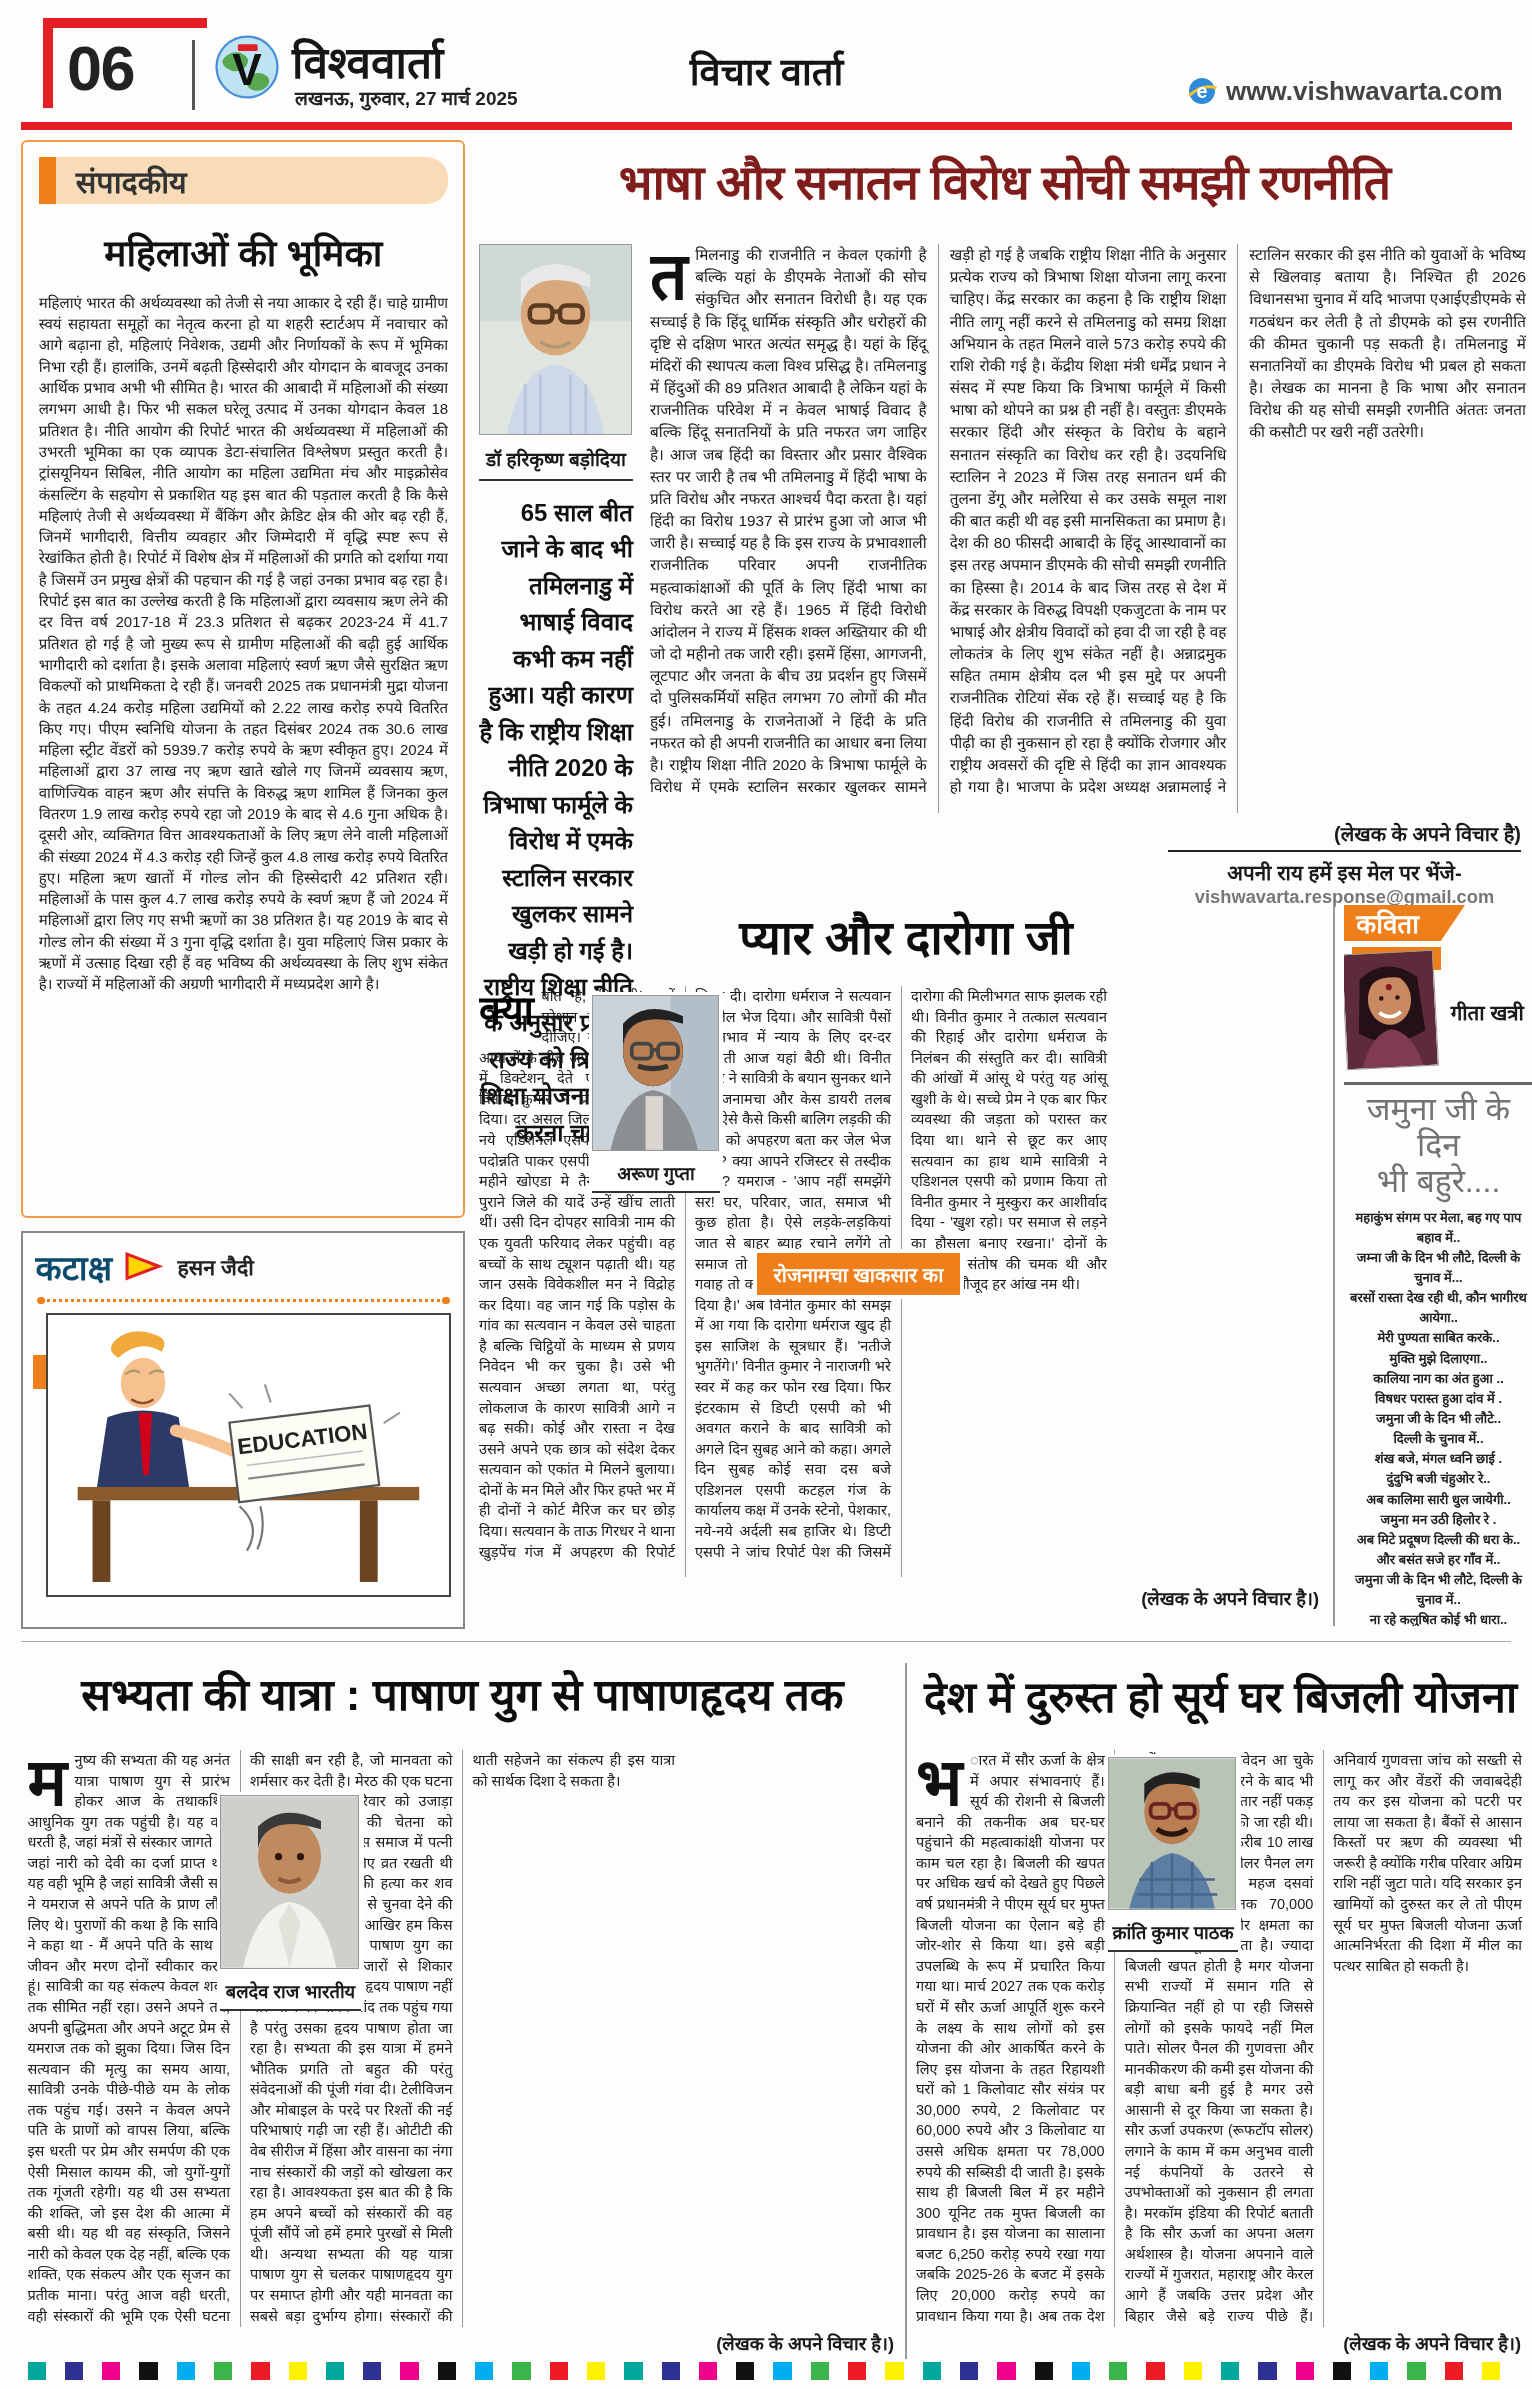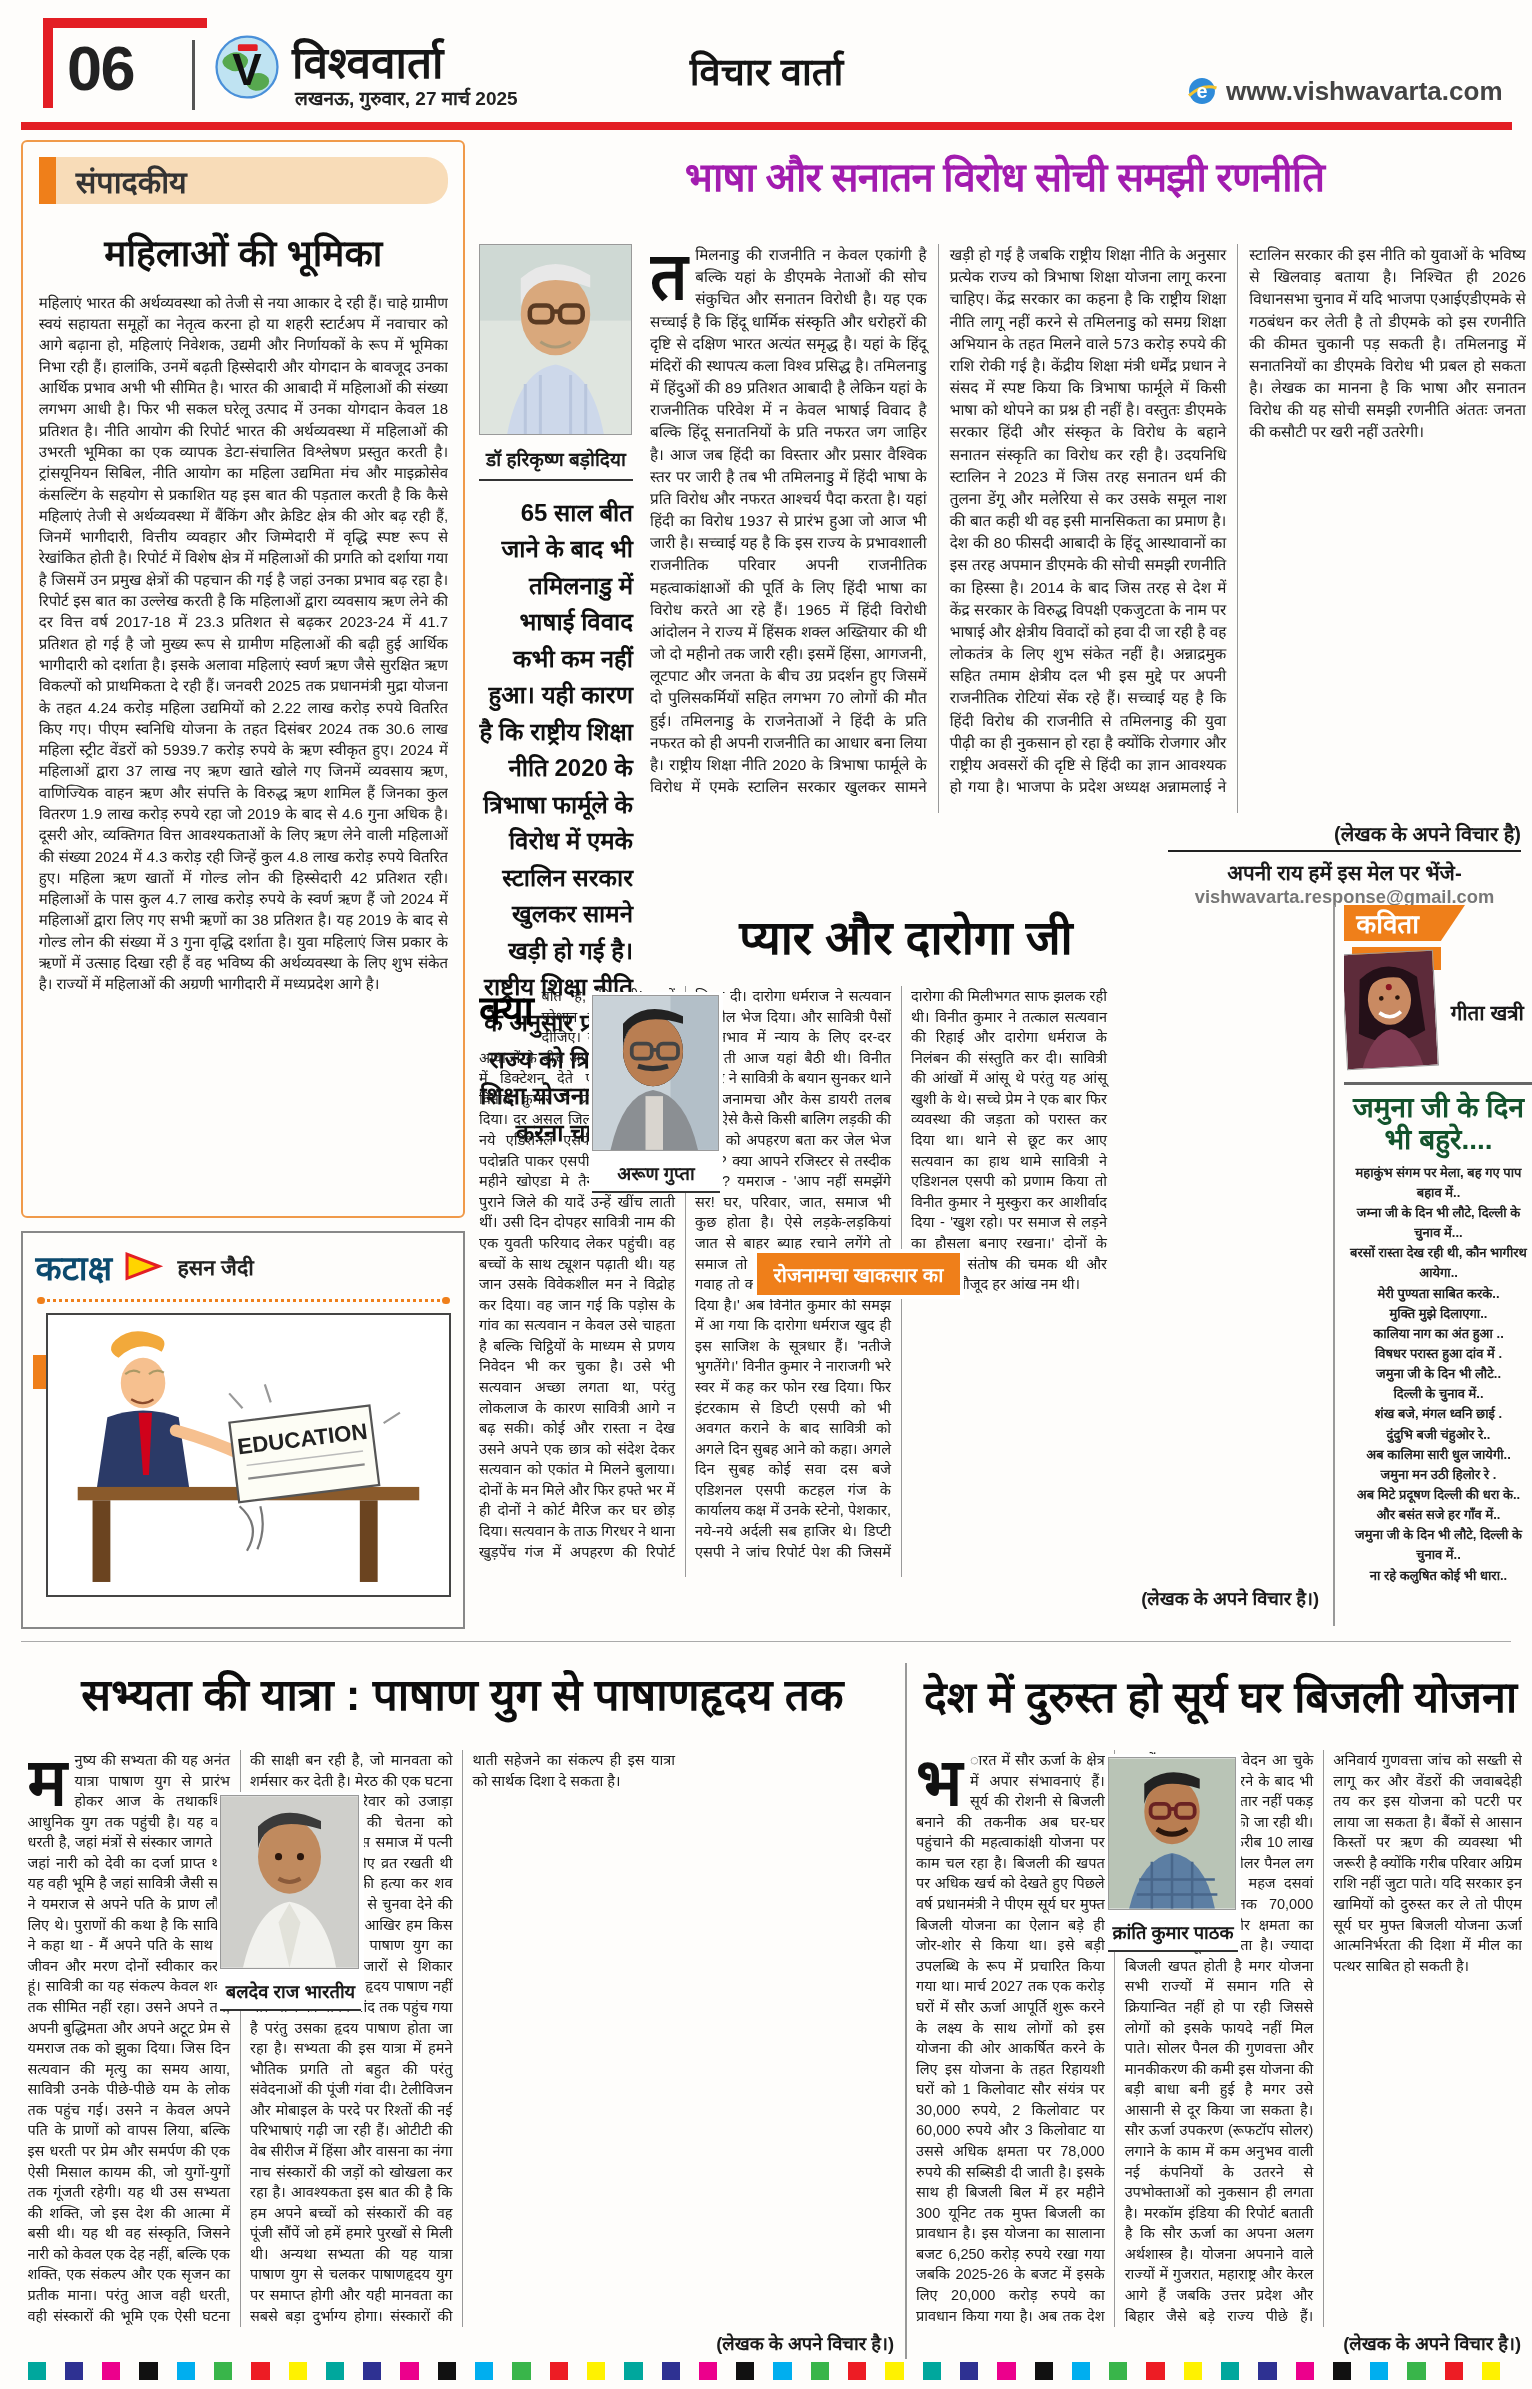--- a/index.html
+++ b/index.html
@@ -31,21 +31,21 @@
   .kat-hdr { display:flex; align-items:center; gap:12.2px; }
   .kat-title { font-size:34px; font-weight:bold; color:#0c4a6e; }
   .kat-author { font-size:21.4px; font-weight:bold; color:#222; }
   .kat-dotline { position:relative; border-top:3.1px dotted #ef7f1a; margin:9.2px 4.6px 10.7px; }
   .kat-dotline::before,.kat-dotline::after { content:""; position:absolute; top:-5.3px; width:7.6px; height:7.6px; border-radius:50%; background:#ef7f1a; }
   .kat-dotline::before{ left:-3.1px; } .kat-dotline::after{ right:-3.1px; }
   .kat-corner { position:absolute; left:9.2px; top:122px; width:26px; height:34px; background:#ef7f1a; }
   .kat-frame { position:relative; margin-left:10.7px; border:2.3px solid #444; height:284px; background:#fff; }
 
   
-  .main-head { position:absolute; left:489px; top:148px; width:1031px; text-align:center; font-size:40px; font-weight:bold; color:#a21caf; letter-spacing:-0.8px; }
+  .main-head { position:absolute; left:489px; top:148px; width:1031px; text-align:center; font-size:48px; font-weight:bold; color:#7f1d1d; letter-spacing:-0.8px; }
   .author-col { position:absolute; left:479px; top:244px; width:154px; }
   .portrait-frame { border:0.8px solid #999; background:#eee; }
   .author-name { text-align:center; font-size:19px; font-weight:bold; margin-top:7.6px; padding-bottom:7.6px; border-bottom:2.3px solid #333; }
   .pull-quote { margin-top:13.7px; font-size:24px; font-weight:bold; line-height:1.52; text-align:right; color:#111; }
   .main-body { position:absolute; left:650px; top:244px; width:876px; height:569px; column-count:3; column-gap:23px; column-rule:0.8px solid #999; column-fill:auto; font-size:15.3px; line-height:1.45; text-align:justify; overflow:hidden; }
   .dropcap { float:left; font-size:66px; line-height:0.82; font-weight:bold; padding:4.6px 7.6px 0 0; color:#111; }
   .dropphrase { float:left; font-size:40px; line-height:1.05; font-weight:bold; padding:3.1px 7.6px 0 0; color:#000000; }
   .main-footnote { position:absolute; left:1168px; top:820px; width:353px; text-align:right; font-size:20px; font-weight:bold; }
   .main-feedline { position:absolute; left:1168px; top:850px; width:353px; border-top:2.3px solid #222; }
   .main-feedback { position:absolute; left:1168px; top:858px; width:353px; text-align:center; font-size:20.6px; font-weight:bold; }
@@ -62,21 +62,21 @@
 
   
   .poem-col { position:absolute; left:1344px; top:905px; width:189px; height:721px; overflow:hidden; }
   .poem-tab { width:121px; height:36px; background:#ef7f1a; clip-path:polygon(0 0,100% 0,80% 100%,0 100%); color:#fff; font-size:26px; font-weight:bold; display:flex; align-items:center; padding-left:12.2px; }
   .poem-photo-row { display:flex; align-items:center; gap:10.7px; margin-top:10.7px; }
   .poem-photo-wrap { position:relative; width:96px; height:121px; }
   .poem-photo-accent { position:absolute; left:7.6px; top:-4.6px; width:89px; height:23px; background:#ef7f1a; }
   .poem-photo { position:absolute; left:0; top:0; transform:rotate(-3deg); border:0.8px solid #999; }
   .poem-author { font-size:20.6px; font-weight:bold; }
   .poem-rule { border-top:3.1px solid #666; margin:9.2px 0 7.6px; }
-  .poem-title { text-align:center; font-size:28px; font-weight:bold; line-height:1.12; color:#14532d; }
+  .poem-title { text-align:center; font-size:32px; font-weight:normal; line-height:1.12; color:#737373; }
   .poem-lines { margin-top:7.6px; }
   .poem-line { text-align:center; font-size:13px; font-weight:600; line-height:1.55; color:#222; }
 
   
   .hsep { position:absolute; left:21.4px; top:1641px; width:1490px; height:0.8px; background:#aaa; }
   .bl-head { position:absolute; left:30.5px; top:1663px; width:864px; text-align:center; font-size:44px; font-weight:bold; color:#0d0d0d; }
   .bl-body { position:absolute; left:27.5px; top:1750px; width:870px; height:577px; column-count:4; column-gap:20px; column-rule:0.8px solid #999; column-fill:auto; font-size:14.5px; line-height:1.42; text-align:justify; overflow:hidden; }
   .bl-photo { position:absolute; left:217px; top:1792px; width:147px; background:#fff; padding:3.1px 3.1px 0; }
   .bl-footnote { position:absolute; left:653px; top:2330px; width:241px; text-align:right; font-size:18.3px; font-weight:bold; }
   .vrule-bottom { position:absolute; left:905px; top:1663px; width:1.5px; height:696px; background:#999; }

